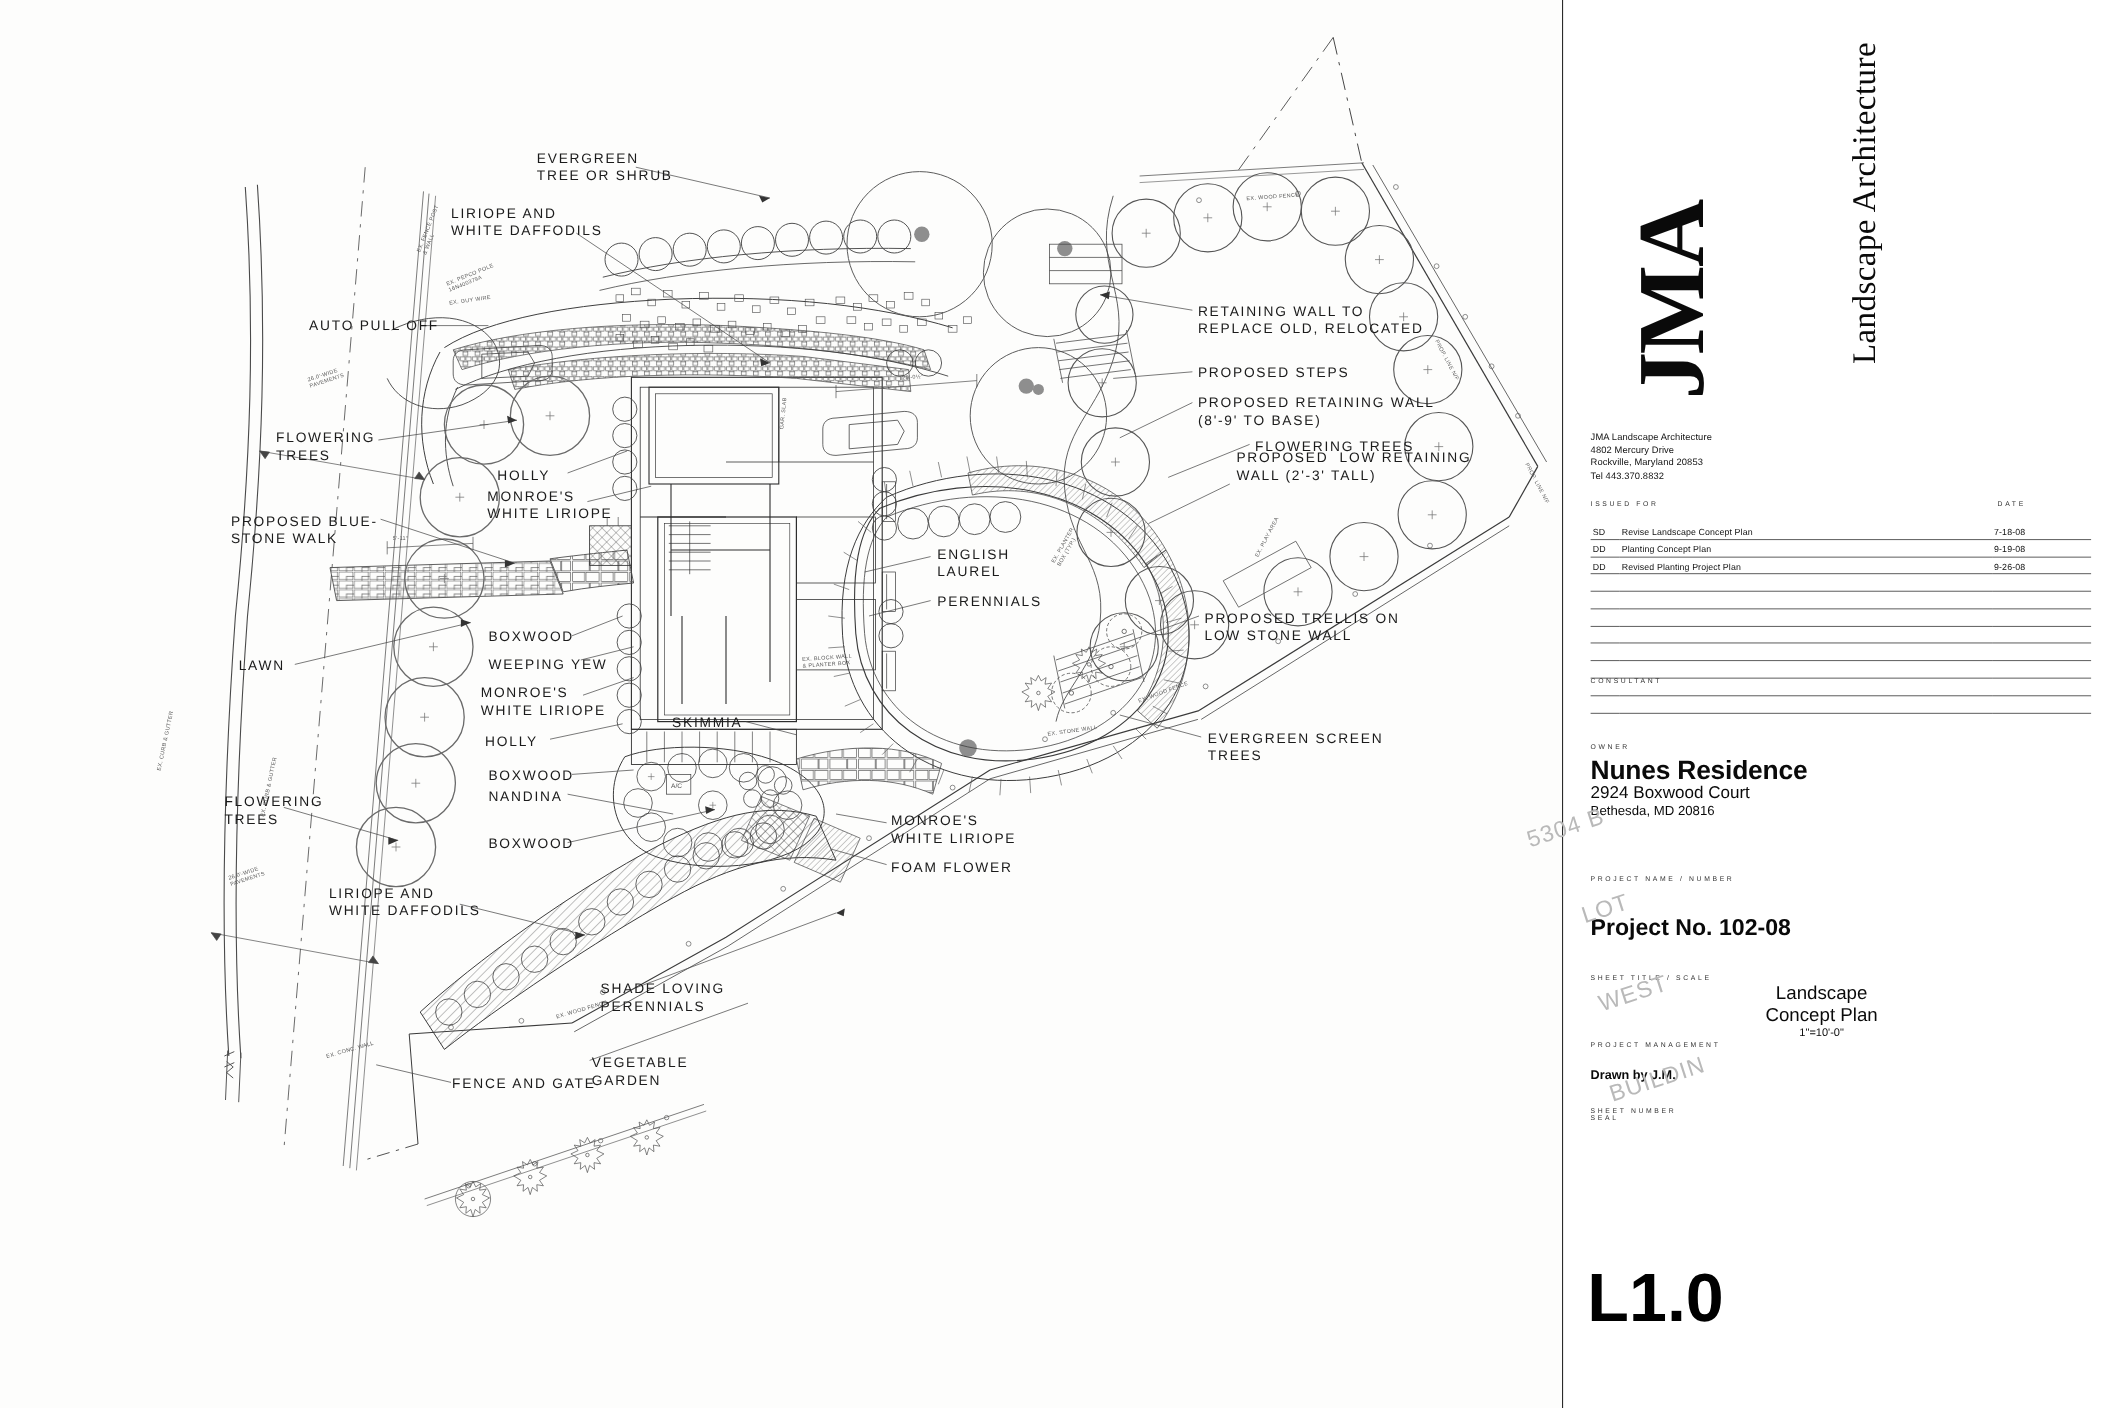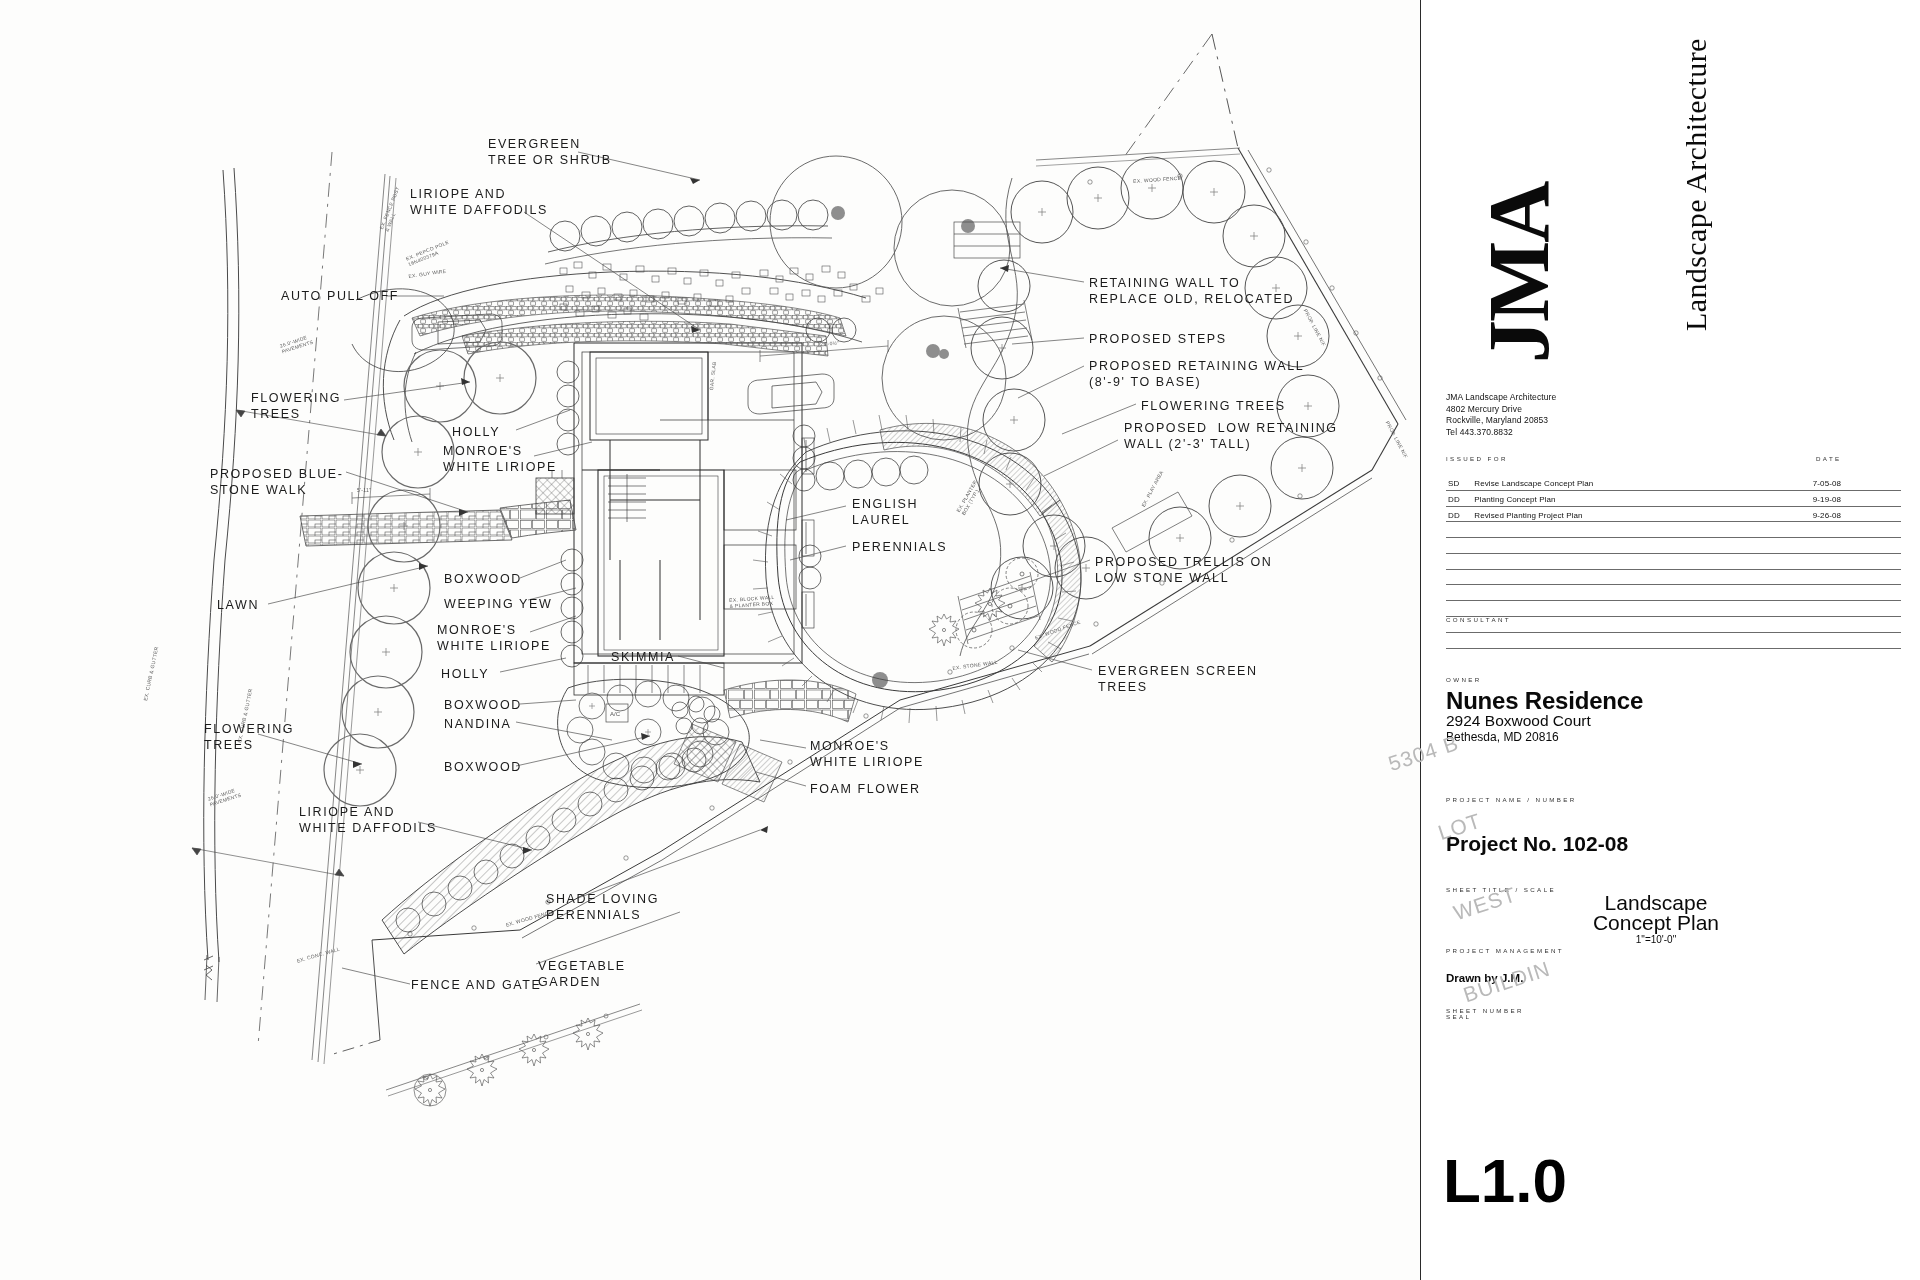--- a/index.html
+++ b/index.html
@@ -169,21 +169,21 @@
     font-weight: 700;
     color: #0a0a0a;
   }
 
   .sheet-lbl { left: 25px; top: 886px; }
   .sheet-title {
     position: absolute;
     left: 0px; top: 893px;
     width: 470px;
     text-align: center;
-    font-size: 21px;
+    font-size: 17px;
     line-height: 20px;
     color: #0a0a0a;
   }
   .sheet-scale {
     position: absolute;
     left: 0px; top: 934px;
     width: 470px;
     text-align: center;
     font-size: 10px;
     color: #0a0a0a;
@@ -795,21 +795,21 @@
         <div class="anno" style="left: 411px; top: 977px;">FENCE AND GATE</div>
         <div class="anno" style="left: 852px; top: 496px;">ENGLISH
 LAUREL</div>
         <div class="anno" style="left: 852px; top: 539px;">PERENNIALS</div>
         <div class="anno" style="left: 1089px; top: 275px;">RETAINING WALL TO
 REPLACE OLD, RELOCATED</div>
         <div class="anno" style="left: 1089px; top: 331px;">PROPOSED STEPS</div>
         <div class="anno" style="left: 1089px; top: 358px;">PROPOSED RETAINING WALL
 (8'-9' TO BASE)</div>
         <div class="anno" style="left: 1141px; top: 398px;">FLOWERING TREES</div>
-        <div class="anno" style="left: 1124px; top: 420px;">PROPOSED  LOW RETAINING
+        <div class="anno" style="left: 1124px; top: 408px;">PROPOSED  LOW RETAINING
 WALL (2'-3' TALL)</div>
         <div class="anno" style="left: 1095px; top: 554px;">PROPOSED TRELLIS ON
 LOW STONE WALL</div>
         <div class="anno" style="left: 1098px; top: 663px;">EVERGREEN SCREEN
 TREES</div>
       </div>
     <div id="micro-layer">
         <div class="micro" style="left: 378px; top: 228px; transform: rotate(-68deg); transform-origin: left top;">EX. FENCE POST
 &amp; WALL</div>
         <div class="micro" style="left: 405px; top: 256px; transform: rotate(-22deg); transform-origin: left top;">EX. PEPCO POLE
@@ -856,21 +856,21 @@
     <div id="issued-block">
       <div style="position:relative;height:10px;">
         <span class="tb-head" style="left:0;top:0;">ISSUED FOR</span>
         <span class="tb-head" style="left:370px;top:0;">DATE</span>
       </div>
       <table class="issued">
         <tbody id="issued-rows">
             <tr>
               <td class="c-code">SD</td>
               <td class="c-desc">Revise Landscape Concept Plan</td>
-              <td class="c-date">7-05-08</td>
+              <td class="c-date">7-18-08</td>
             </tr>
             <tr>
               <td class="c-code">DD</td>
               <td class="c-desc">Planting Concept Plan</td>
               <td class="c-date">9-19-08</td>
             </tr>
             <tr>
               <td class="c-code">DD</td>
               <td class="c-desc">Revised Planting Project Plan</td>
               <td class="c-date">9-26-08</td>

